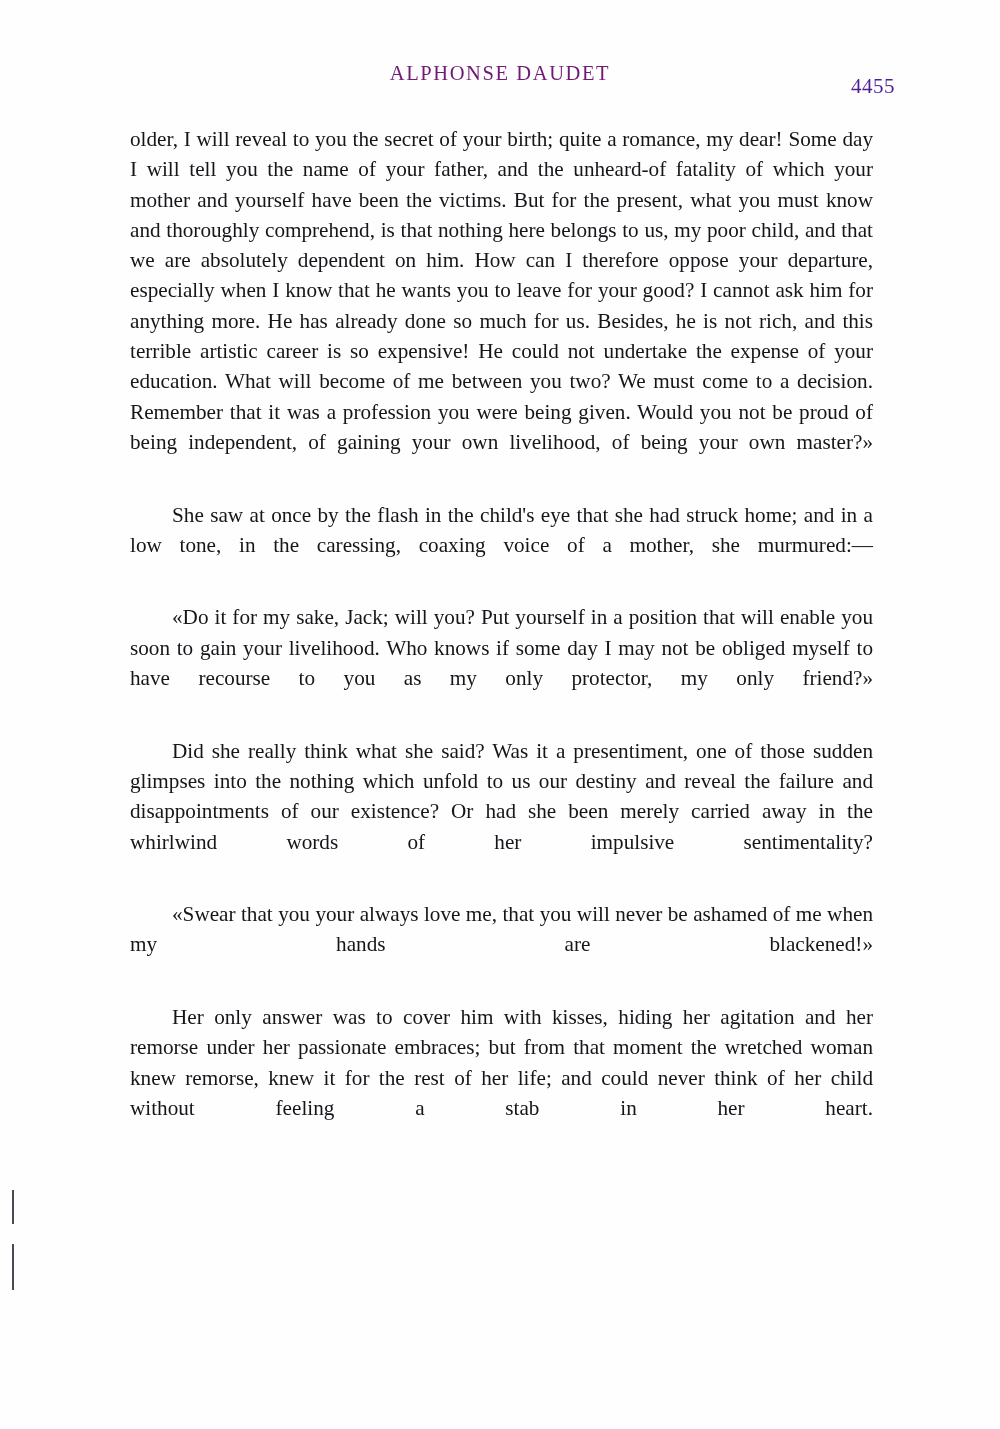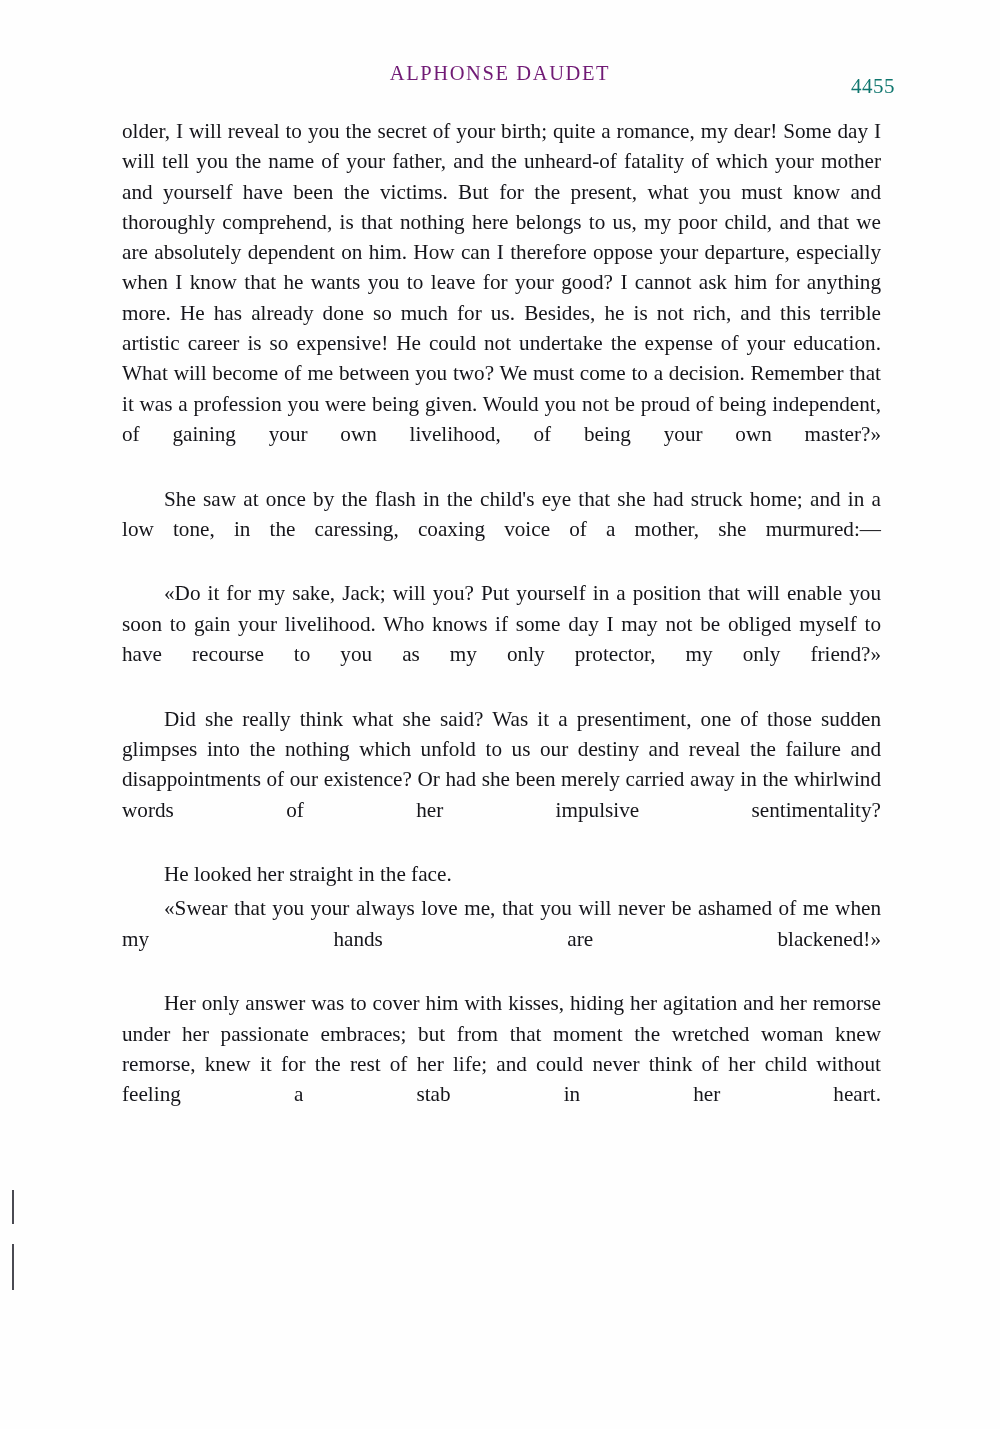--- a/index.html
+++ b/index.html
@@ -34,35 +34,35 @@
     letter-spacing: 1.6px;
     color: #701a75;
     font-family: "Liberation Serif", "DejaVu Serif", serif;
   }
   .page-number {
     position: absolute;
     right: 105px;
     top: 12px;
     font-size: 21px;
     letter-spacing: 0.5px;
-    color: #0f766e;
+    color: #4c1d95;
   }
   .body-text {
     position: absolute;
     left: 118px;
     top: 112px;
     width: 767px;
     font-size: 21.2px;
     line-height: 30.3px;
     text-align: justify;
     text-justify: inter-word;
     color: #15151a;
   }
   .body-text p {
-    margin: 4px;
+    margin: 12px;
     text-indent: 0;
     -webkit-hyphens: none;
     hyphens: none;
   }
   .body-text p.indent {
     text-indent: 42px;
   }
   
   .body-text p::after {
     content: "";
@@ -96,21 +96,20 @@
   <div class="header">
     <div class="running-head">ALPHONSE DAUDET</div>
     <div class="page-number">4455</div>
   </div>
 
   <div class="body-text">
     <p>older, I will reveal to you the secret of your birth; quite a romance, my dear! Some day I will tell you the name of your father, and the unheard-of fatality of which your mother and yourself have been the victims. But for the present, what you must know and thoroughly comprehend, is that nothing here belongs to us, my poor child, and that we are absolutely dependent on him. How can I therefore oppose your departure, especially when I know that he wants you to leave for your good? I cannot ask him for anything more. He has already done so much for us. Besides, he is not rich, and this terrible artistic career is so expensive! He could not undertake the expense of your education. What will become of me between you two? We must come to a decision. Remember that it was a profession you were being given. Would you not be proud of being independent, of gaining your own livelihood, of being your own master?»</p>
     <p class="indent">She saw at once by the flash in the child's eye that she had struck home; and in a low tone, in the caressing, coaxing voice of a mother, she murmured:—</p>
     <p class="indent">«Do it for my sake, Jack; will you? Put yourself in a position that will enable you soon to gain your livelihood. Who knows if some day I may not be obliged myself to have recourse to you as my only protector, my only friend?»</p>
     <p class="indent">Did she really think what she said? Was it a presentiment, one of those sudden glimpses into the nothing which unfold to us our destiny and reveal the failure and disappointments of our existence? Or had she been merely carried away in the whirlwind words of her impulsive sentimentality?</p>
-    <p class="indent nojust">He looked her straight in the face.</p>
     <p class="indent">«Swear that you your always love me, that you will never be ashamed of me when my hands are blackened!»</p>
     <p class="indent">Her only answer was to cover him with kisses, hiding her agitation and her remorse under her passionate embraces; but from that moment the wretched woman knew remorse, knew it for the rest of her life; and could never think of her child without feeling a stab in her heart.</p>
   </div>
 
   <div class="edge-marks">
     <span class="m1"></span>
     <span class="m2"></span>
   </div>
 
 </div>

